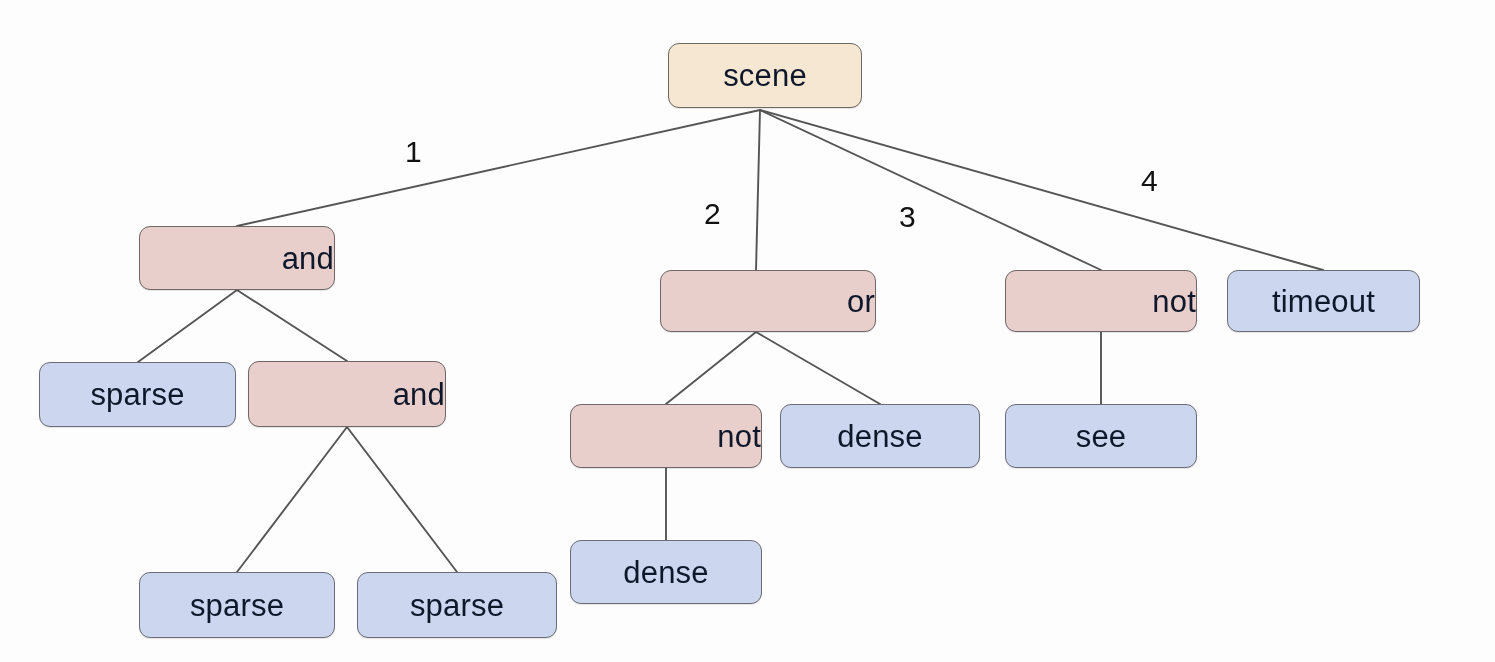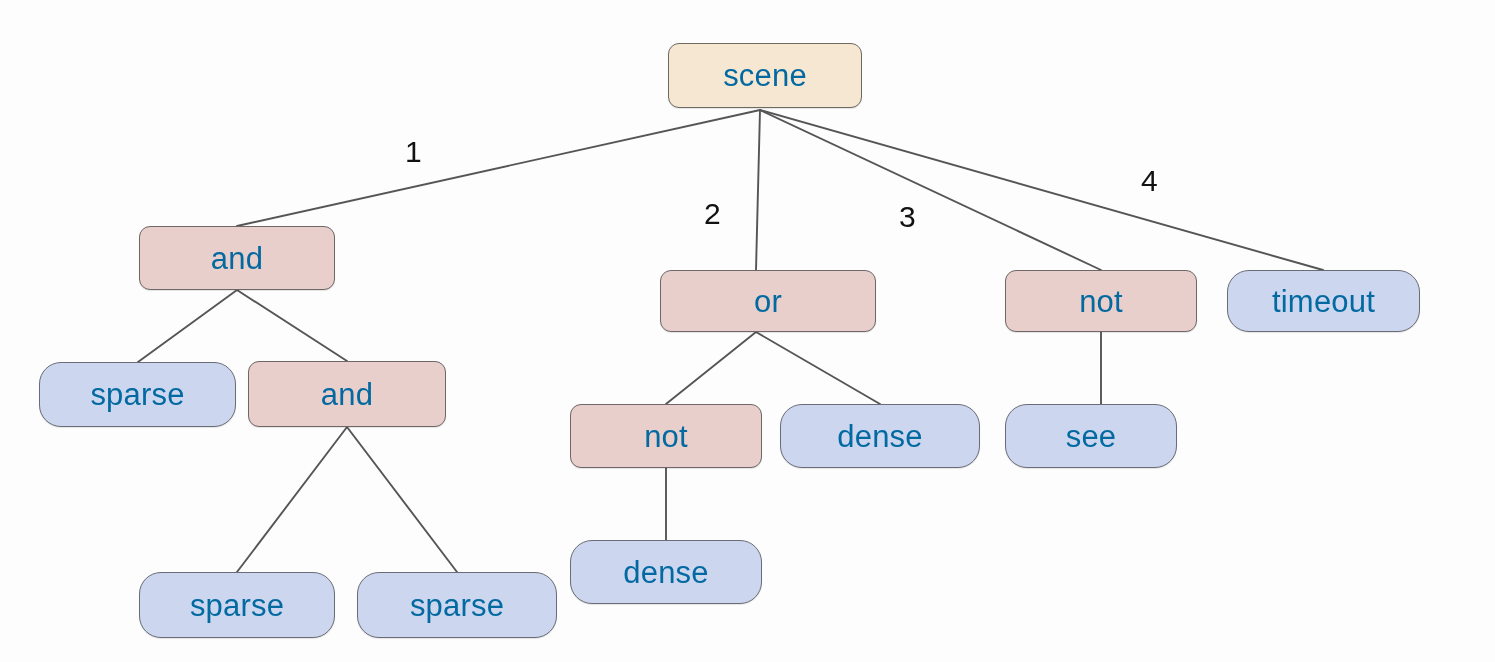--- a/index.html
+++ b/index.html
@@ -26,30 +26,30 @@
     pointer-events: none;
   }
   .node {
     position: absolute;
     box-sizing: border-box;
     border: 1.6px solid #6b6b6b;
     border-radius: 11px;
     display: flex;
     align-items: center;
     justify-content: center;
-    color: #0369a1;
+    color: #0f172a;
     font-size: 31px;
     line-height: 1;
     letter-spacing: 0.2px;
     white-space: nowrap;
     box-shadow: 0 1px 1px rgba(0,0,0,0.10);
   }
   .node.root  { background: #f6e7d3; border-color: #6e6a62; }
-  .node.op    { background: #e8cfcc; border-color: #6f6766; }
-  .node.leaf  { background: #ccd7ef; border-color: #6a6d77; border-radius: 22px; }
+  .node.op    { background: #e8cfcc; border-color: #6f6766; justify-content: flex-end; }
+  .node.leaf  { background: #ccd7ef; border-color: #6a6d77; }
   .edge-label {
     position: absolute;
     font-size: 30px;
     color: #111111;
     line-height: 1;
     white-space: nowrap;
   }
 </style>
 </head>
 <body>
@@ -100,21 +100,21 @@
       </div>
       <div class="node leaf" style="left: 570px; top: 540px; width: 192px; height: 64px;">
         <span>dense</span>
       </div>
       <div class="node leaf" style="left: 780px; top: 404px; width: 200px; height: 64px;">
         <span>dense</span>
       </div>
       <div class="node op" style="left: 1005px; top: 270px; width: 192px; height: 62px;">
         <span>not</span>
       </div>
-      <div class="node leaf" style="left: 1005px; top: 404px; width: 172px; height: 64px;">
+      <div class="node leaf" style="left: 1005px; top: 404px; width: 192px; height: 64px;">
         <span>see</span>
       </div>
       <div class="node leaf" style="left: 1227px; top: 270px; width: 193px; height: 62px;">
         <span>timeout</span>
       </div>
     </div>
   <div id="labels-group">
       <div class="edge-label" style="left: 405px; top: 137px;">1</div>
       <div class="edge-label" style="left: 704px; top: 199px;">2</div>
       <div class="edge-label" style="left: 899px; top: 202px;">3</div>

